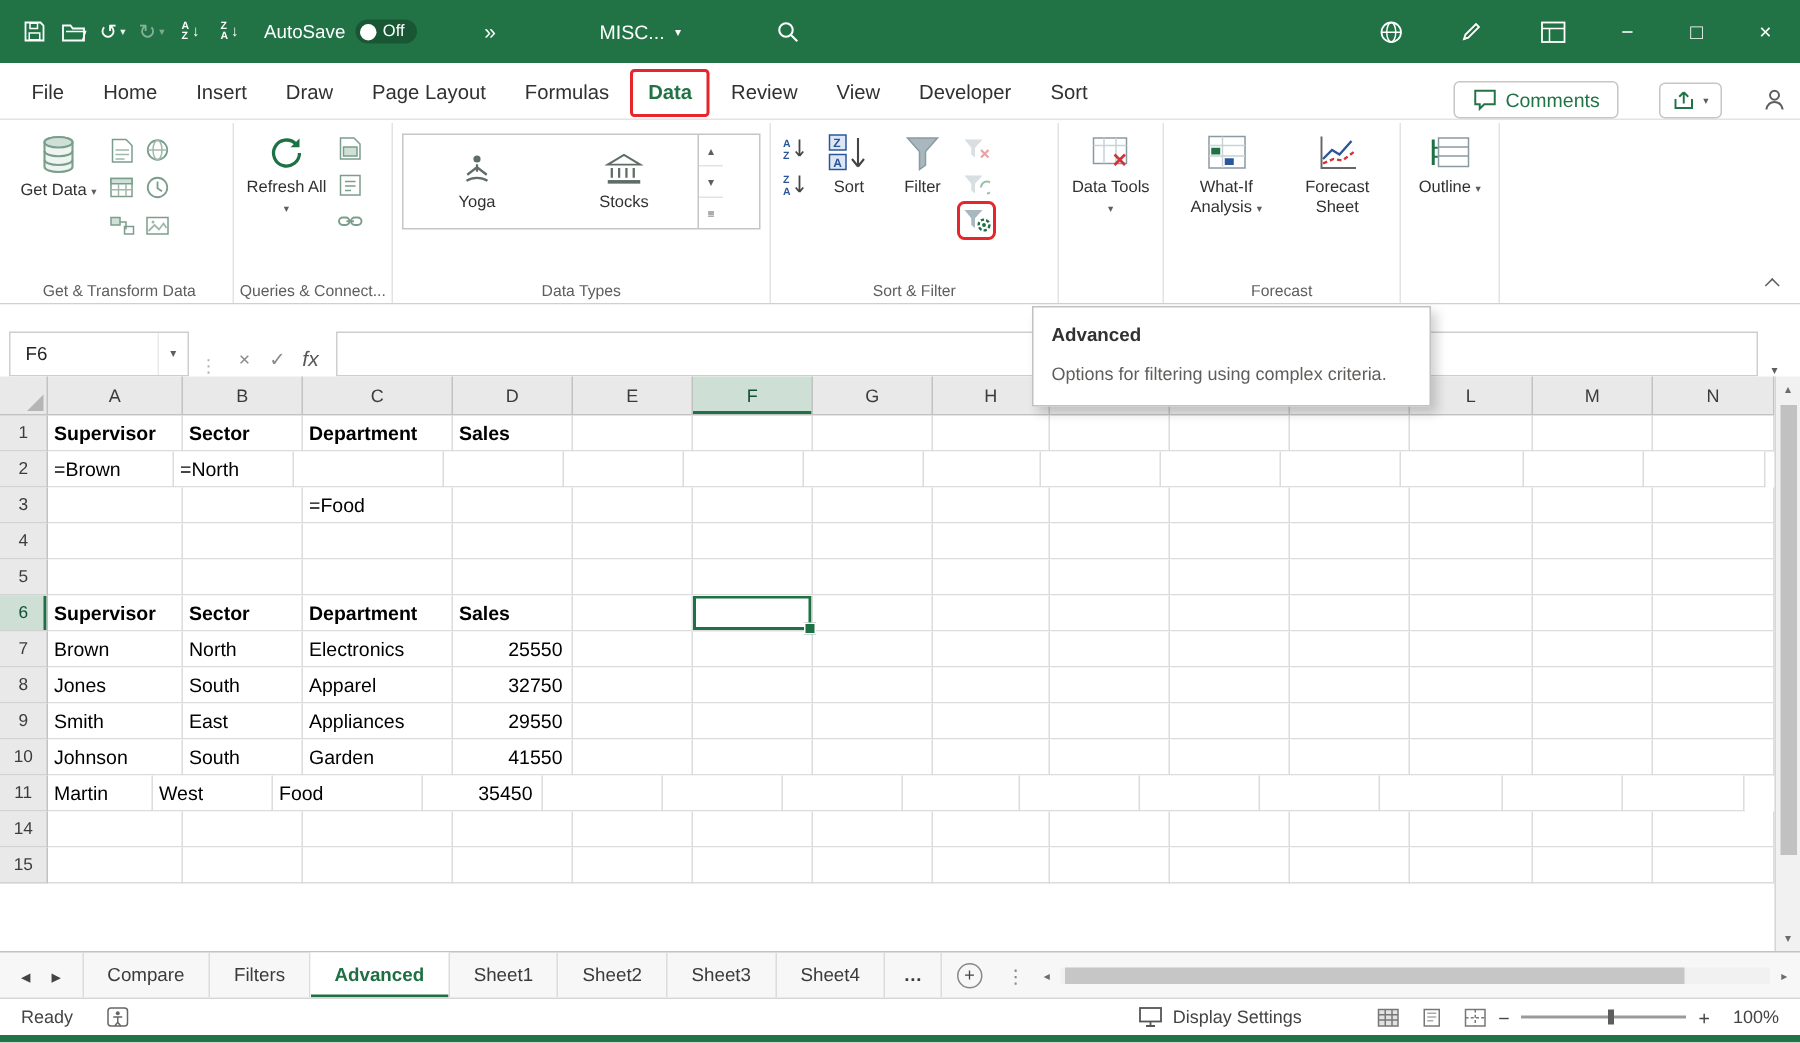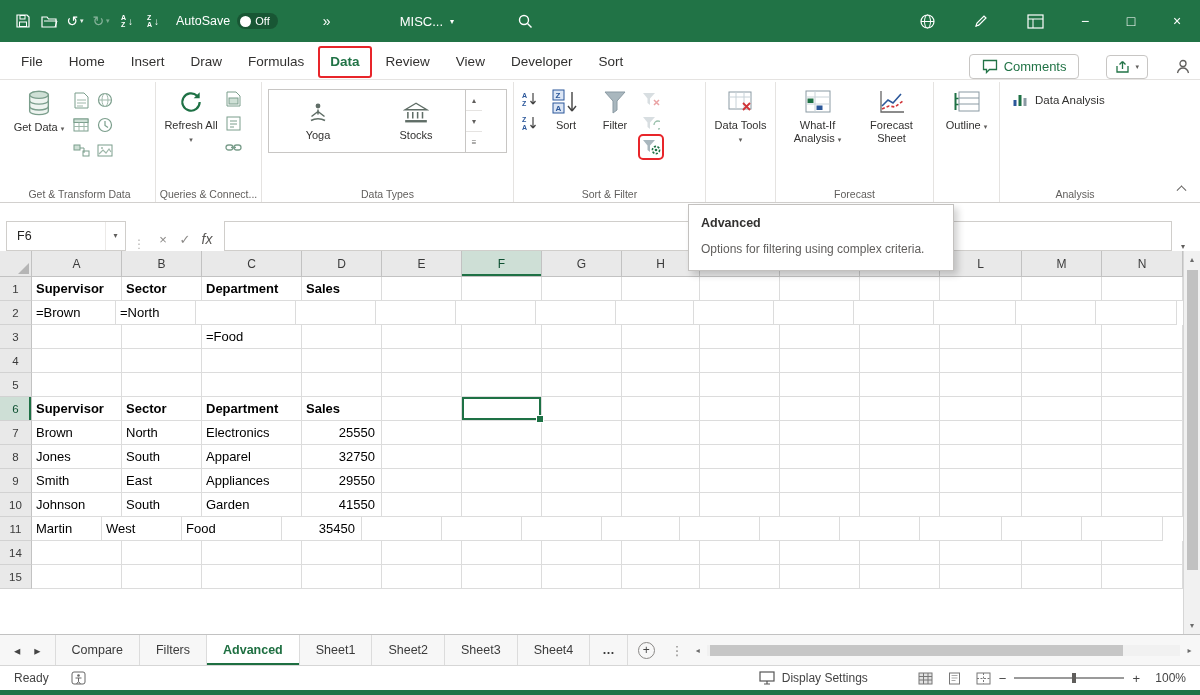--- a/index.html
+++ b/index.html
@@ -212,20 +212,21 @@
         </span>
     </div>
   </div>
 
   <div class="tabrow">
     <div style="display:flex;">
         <div class="rtab">File</div>
         <div class="rtab">Home</div>
         <div class="rtab">Insert</div>
         <div class="rtab">Draw</div>
+        <div class="rtab">Page Layout</div>
         <div class="rtab">Formulas</div>
         <div class="rtab active ann">Data</div>
         <div class="rtab">Review</div>
         <div class="rtab">View</div>
         <div class="rtab">Developer</div>
         <div class="rtab">Sort</div>
       </div>
     <div class="tabright">
       <div class="commentsbtn">
         <svg width="16" height="15" viewBox="0 0 16 15">
@@ -469,31 +470,20 @@
               <rect x="6" y="3" width="20" height="19" fill="#fff" stroke="#8a9aa3"></rect>
               <path d="M6 9h20M6 15h20" stroke="#8a9aa3"></path>
               <path d="M2.5 4v17" stroke="#1e7145" stroke-width="2"></path>
               <path d="M2.5 9.5h3M2.5 15.5h3" stroke="#1e7145" stroke-width="1.4"></path>
             </svg>
           <div class="blabel"><span>Outline</span> <span class="ddm">▾</span></div>
         </div>
       </div>
     </div>
 
-    <div class="rgroup" style="width:150px;border-right:none;">
-      <div class="smallbtn">
-        <svg width="17" height="15" viewBox="0 0 17 15">
-            <rect x="1.5" y="8" width="3" height="6" fill="#2b579a"></rect>
-            <rect x="6.5" y="3" width="3" height="11" fill="#1e7145"></rect>
-            <rect x="11.5" y="6" width="3" height="8" fill="#8a9aa3"></rect>
-          </svg>
-        <span>Data Analysis</span>
-      </div>
-      <div class="glabel">Analysis</div>
-    </div>
 
     <span class="collapse">
         <i class="chev-up"></i>
       </span>
   </div>
 
   <div class="fbar">
     <div class="namebox">
       <span class="nbtext">F6</span>
       <span class="nb-dd">▾</span>

